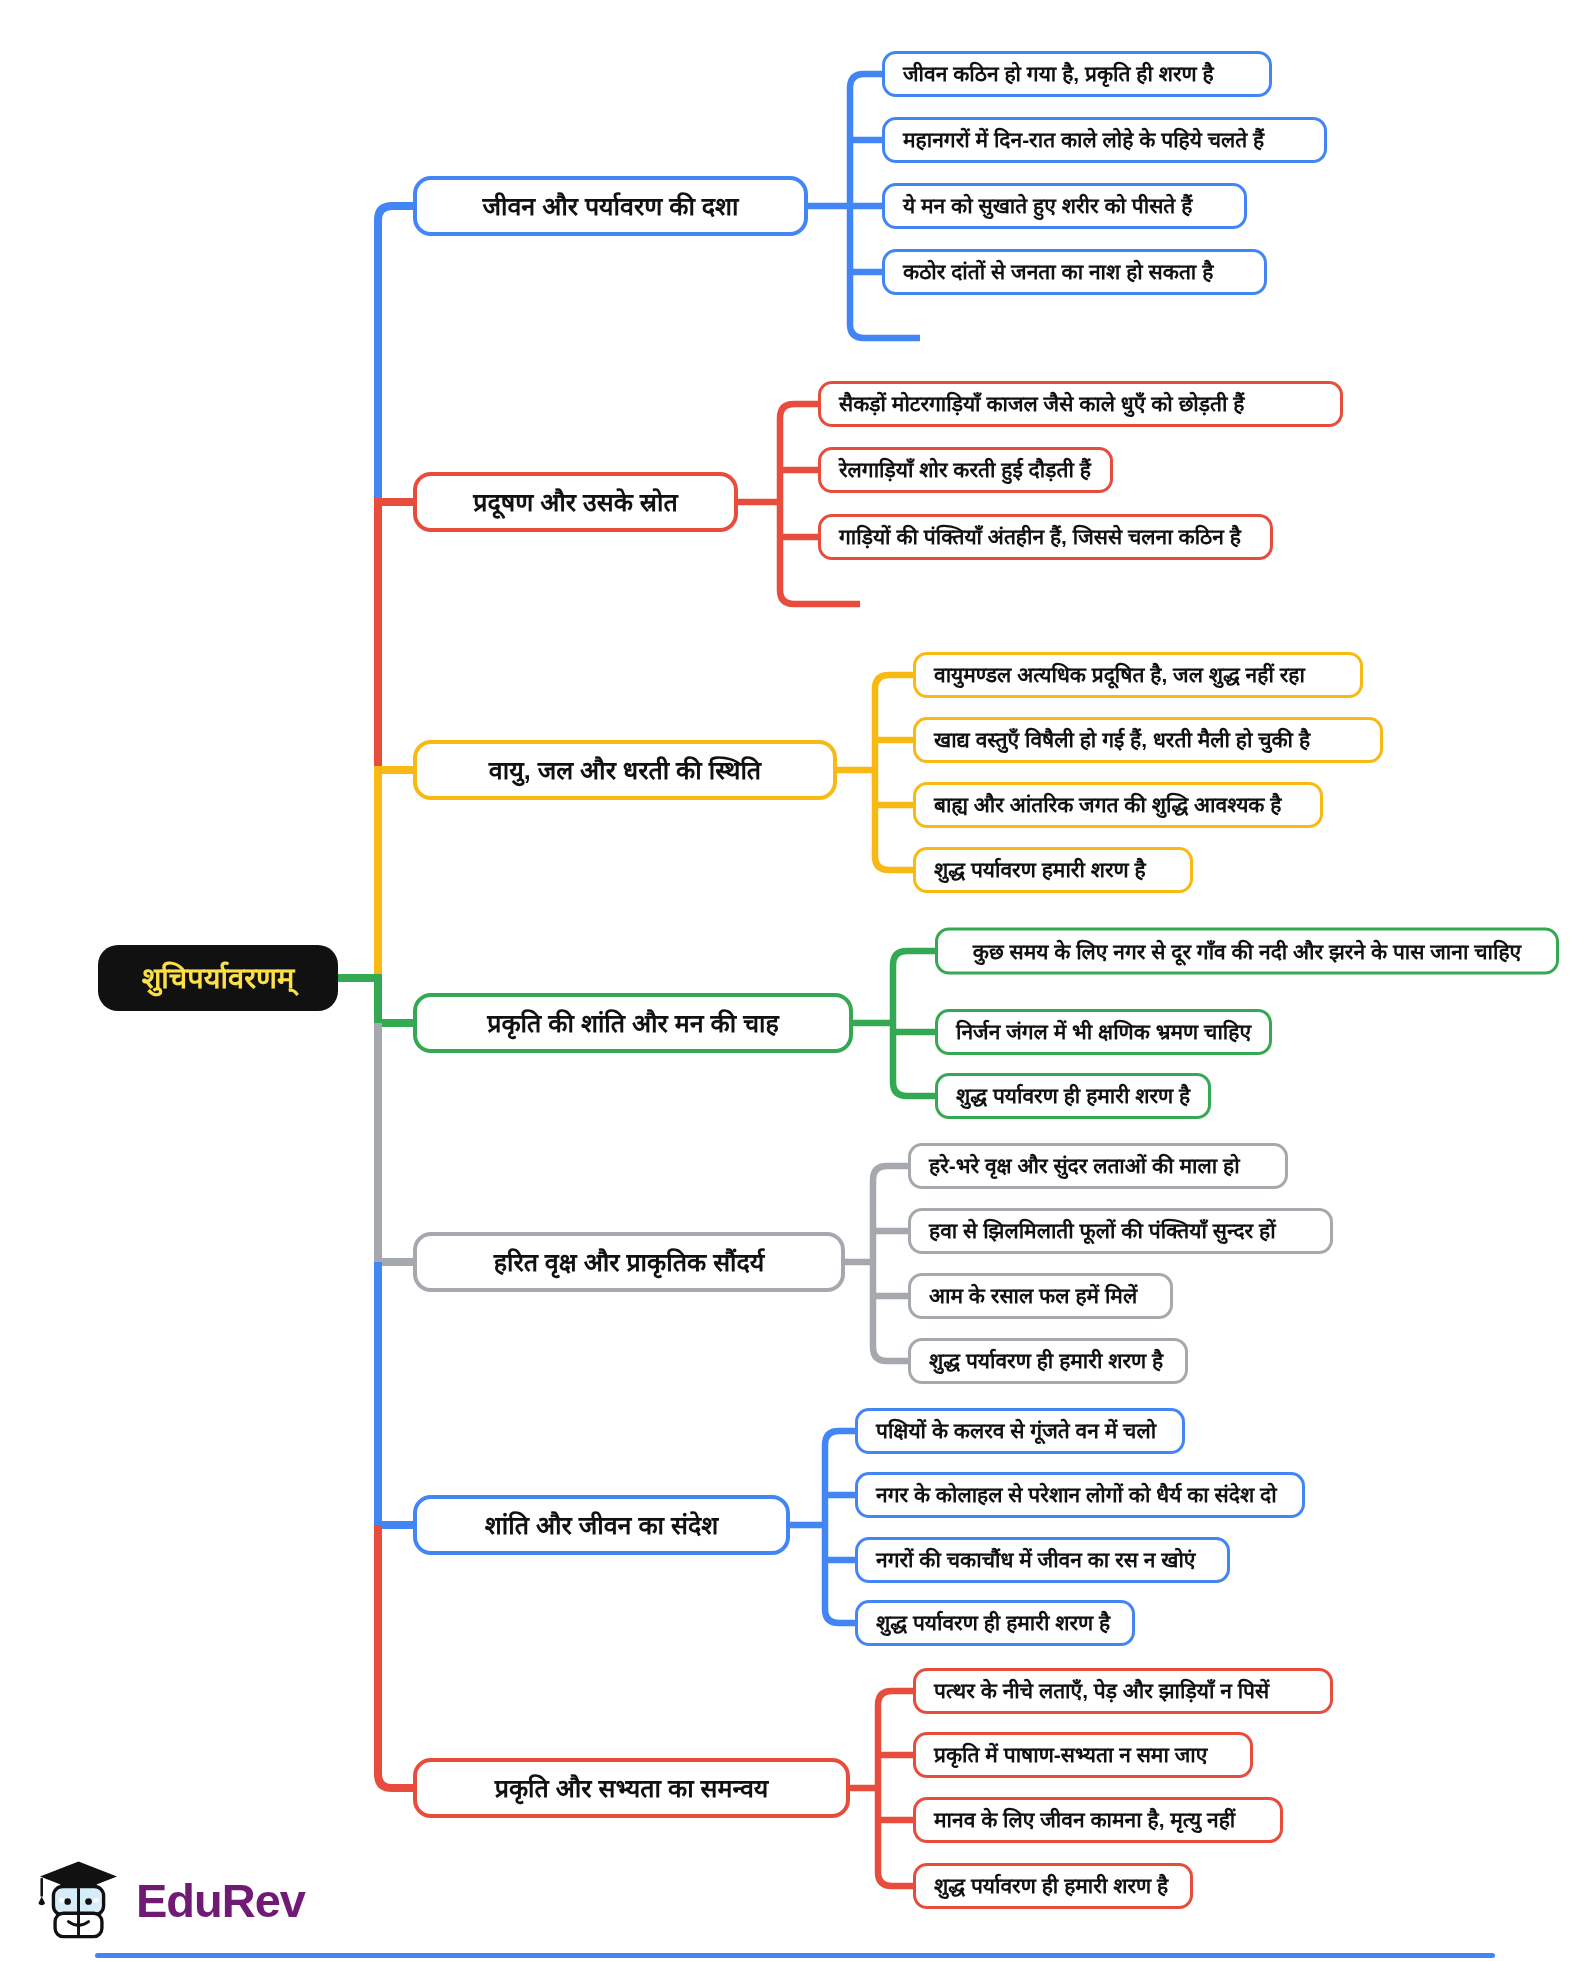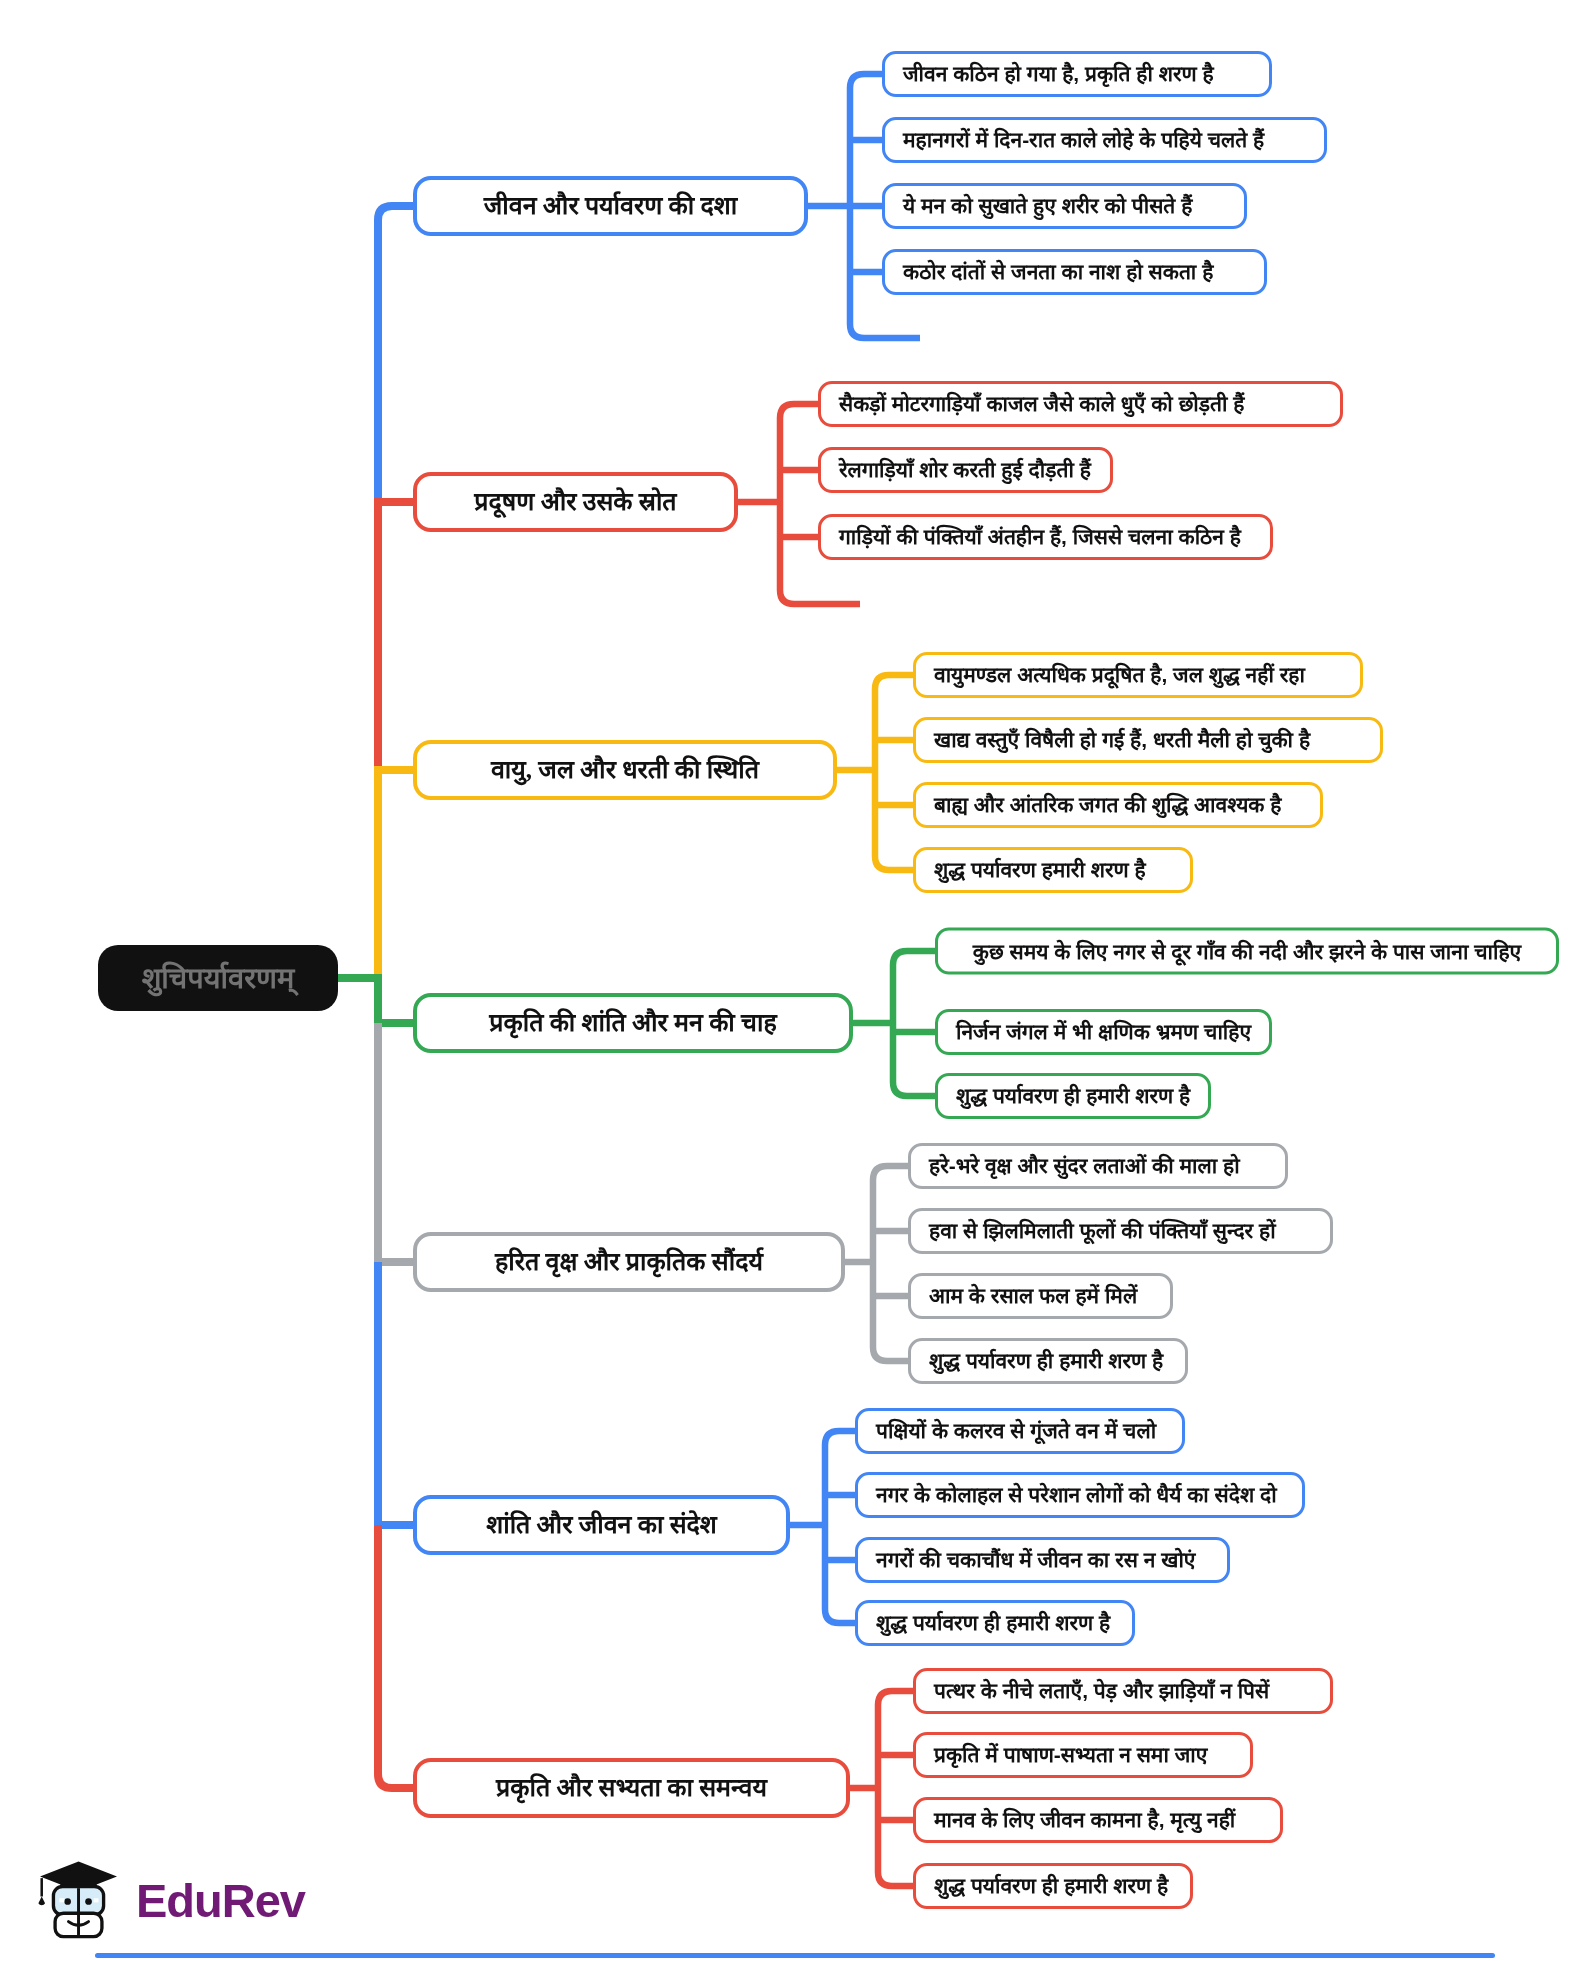--- a/index.html
+++ b/index.html
@@ -16,24 +16,24 @@
 
   .node{
     position:absolute;transform:translateY(-50%);
     background:#fff;border:3.5px solid #333;border-radius:14px;
     box-sizing:border-box;display:flex;align-items:center;justify-content:flex-start;
     padding:5px 18px;font-size:21px;line-height:30px;font-weight:600;
     white-space:nowrap;z-index:2;
   }
   .title{
     font-size:25px;line-height:38px;font-weight:700;border-width:4px;
-    border-radius:18px;padding:7px 18px;justify-content:center;left:413px;font-family:Liberation Serif, serif;
+    border-radius:18px;padding:7px 18px;justify-content:center;left:413px;
   }
   .root-node{
-    background:#111;color:#737373;border:none;border-radius:20px;
+    background:#111;color:#fde047;border:none;border-radius:20px;
     font-size:29px;line-height:44px;font-weight:700;padding:11px 24px;
     justify-content:center;
   }
   .wrap{white-space:normal;text-align:center;justify-content:center;line-height:31px;}
   .c-blue{border-color:#4285f4}.c-red{border-color:#e74c3c}.c-yellow{border-color:#f8b913}
   .c-green{border-color:#34a853}.c-gray{border-color:#a5a9ad}
 
   .logo{position:absolute;left:30px;top:1848px;display:flex;align-items:center;gap:14px;z-index:2;}
   .wordmark{font-size:47px;font-weight:800;color:#701a75;letter-spacing:-1px;margin-top:12px;}
   .bottom-line{position:absolute;left:95px;top:1953px;width:1400px;height:5px;background:#4285f4;border-radius:3px;}

